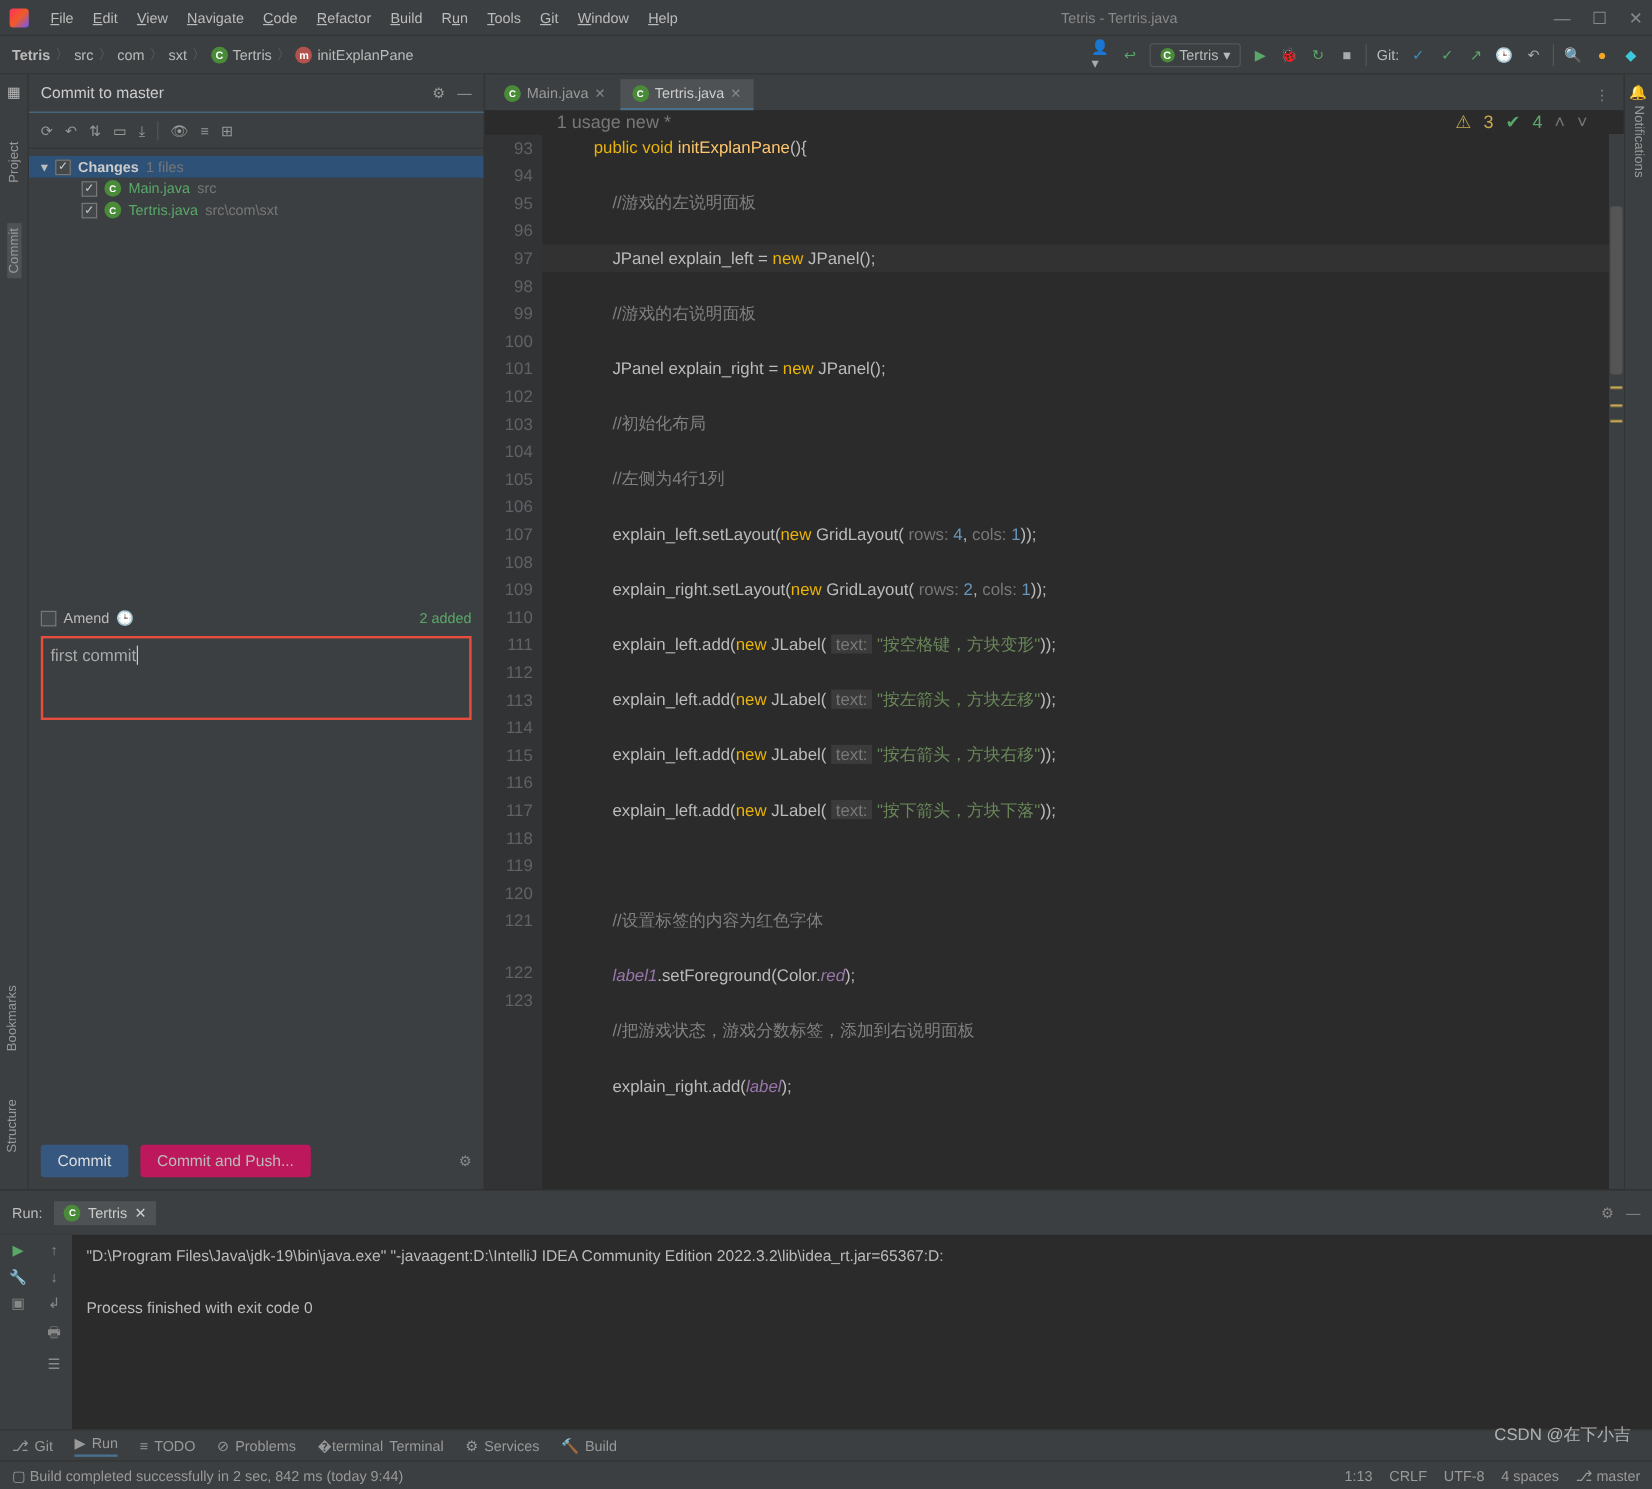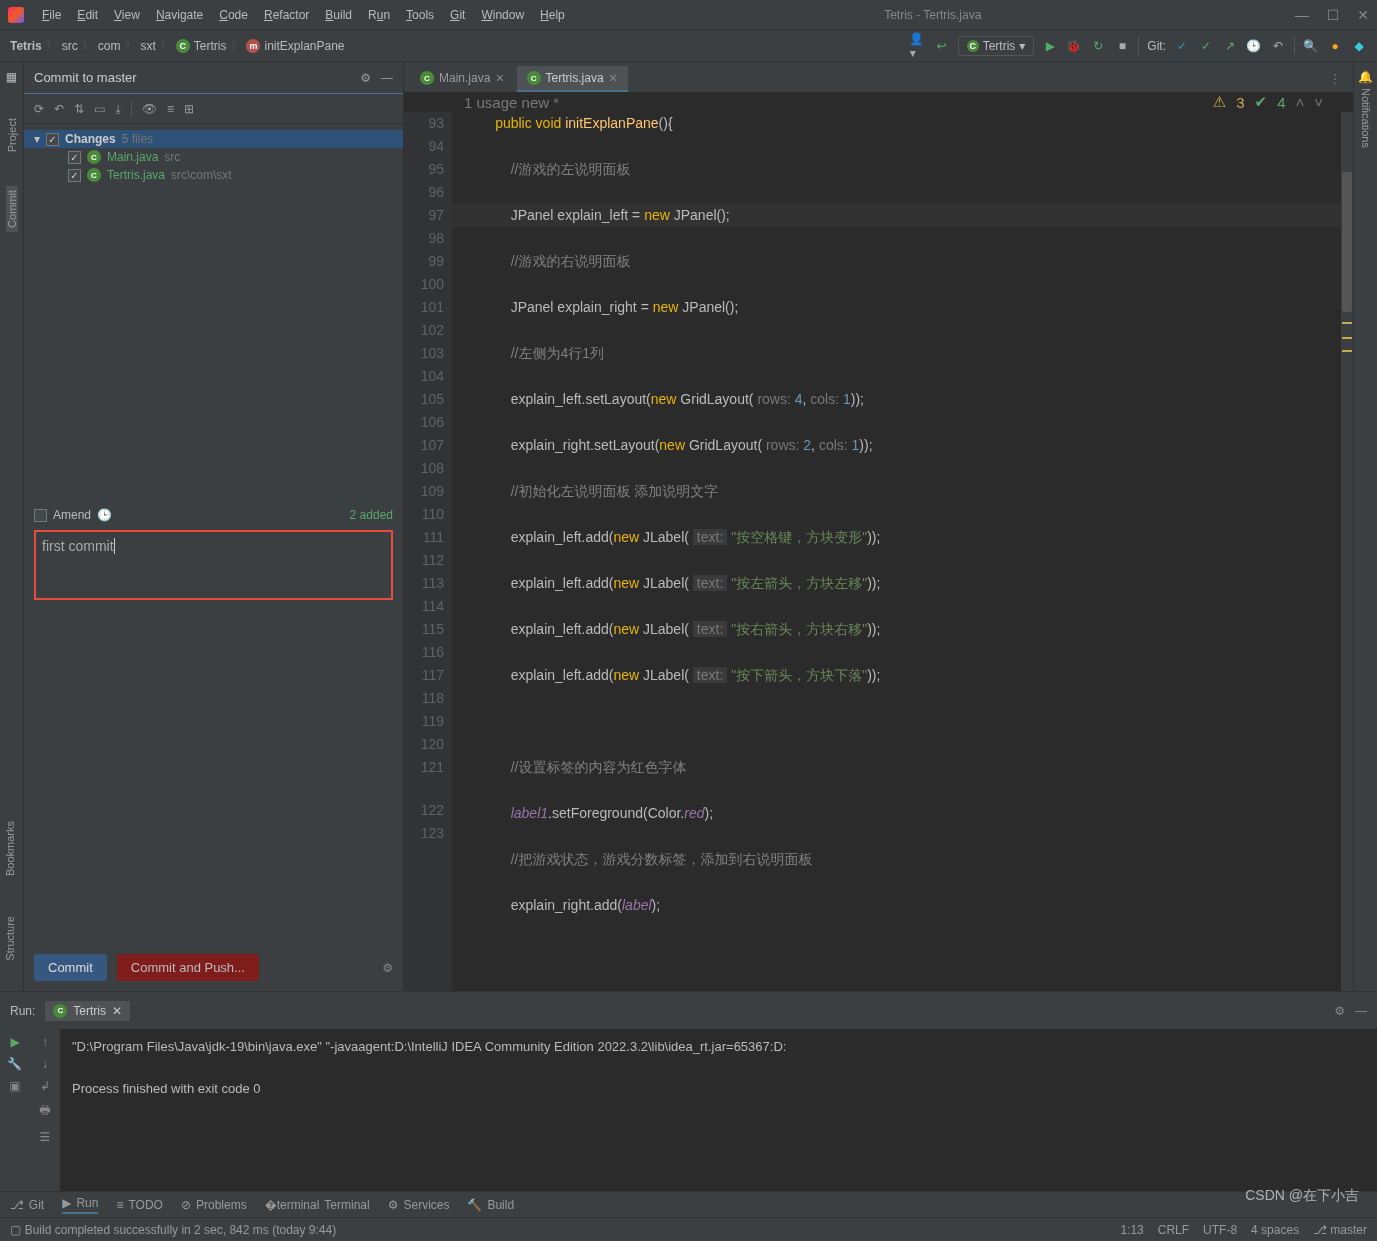--- a/index.html
+++ b/index.html
@@ -46,21 +46,21 @@
 .tree-label{color:#ccc;}
 .tree-path{color:#777;}
 .tree-count{color:#777;}
 .amend-row{display:flex;align-items:center;padding:4px 10px;gap:6px;}
 .added{margin-left:auto;color:#59a869;}
 .commit-msg{margin:4px 10px;border:2px solid #e74c3c;padding:6px;min-height:70px;font-family:Consolas,monospace;font-size:14px;color:#aaa;}
 .commit-hint{text-align:center;color:#e74c3c;font-size:16px;padding:16px;}
 .commit-actions{margin-top:auto;padding:10px;display:flex;gap:10px;align-items:center;}
 .btn{padding:6px 14px;border-radius:3px;font-size:13px;cursor:pointer;border:none;}
 .btn.primary{background:#365880;color:#ddd;}
-.btn.secondary{background:#7f1d1d;color:#bbb;}
+.btn.secondary{background:#be185d;color:#bbb;}
 .editor-area{flex:1;display:flex;flex-direction:column;background:#2b2b2b;}
 .tabs{height:30px;display:flex;align-items:flex-end;background:#3c3f41;padding:0 6px;gap:2px;}
 .tab{padding:5px 10px;display:flex;align-items:center;gap:5px;background:#3c3f41;color:#999;cursor:pointer;border-bottom:2px solid transparent;}
 .tab.active{background:#4e5254;color:#ccc;border-bottom:2px solid #4a708b;}
 .tab-close{color:#888;font-size:11px;}
 .tabs-right{margin-left:auto;color:#888;padding:6px;}
 .usage-bar{height:20px;padding-left:60px;background:#2b2b2b;color:#787878;font-size:15px;display:flex;align-items:center;position:relative;}
 .inspect{position:absolute;right:30px;display:flex;gap:10px;align-items:center;}
 .warn{color:#c9a94f;}
 .ok{color:#59a869;}
@@ -188,21 +188,21 @@
       <span class="cp-tb-sep"></span>
       <span>👁</span>
       <span>≡</span>
       <span>⊞</span>
     </div>
     <div class="changes-tree">
       <div class="tree-row sel">
         <span>▾</span>
         <span class="chk on"></span>
         <b class="tree-label">Changes</b>
-        <span class="tree-count">5 files</span>
+        <span class="tree-count">1 files</span>
       </div>
       <div class="tree-row" style="padding-left:44px;">
         <span class="chk on"></span>
         <span class="file-icon">C</span>
         <span class="tree-label" style="color:#59a869;">Main.java</span>
         <span class="tree-path">src</span>
       </div>
       <div class="tree-row" style="padding-left:44px;">
         <span class="chk on"></span>
         <span class="file-icon">C</span>
@@ -282,24 +282,24 @@
           <div>121</div>
           <div style="height:20px;"></div>
           <div>122</div>
           <div>123</div>
         </div>
       <div class="code-body" id="codebody"><span class="line">        <span class="kw">public void</span> <span class="fn">initExplanPane</span>(){</span>
 <span class="line">            <span class="cmt">//游戏的左说明面板</span></span>
 <span class="line hl">            JPanel explain_left = <span class="kw">new</span> JPanel();</span>
 <span class="line">            <span class="cmt">//游戏的右说明面板</span></span>
 <span class="line">            JPanel explain_right = <span class="kw">new</span> JPanel();</span>
+<span class="line">            <span class="cmt">//初始化布局</span></span>
 <span class="line">            <span class="cmt">//左侧为4行1列</span></span>
 <span class="line">            explain_left.setLayout(<span class="kw">new</span> GridLayout( <span class="param">rows:</span> <span class="num">4</span>, <span class="param">cols:</span> <span class="num">1</span>));</span>
 <span class="line">            explain_right.setLayout(<span class="kw">new</span> GridLayout( <span class="param">rows:</span> <span class="num">2</span>, <span class="param">cols:</span> <span class="num">1</span>));</span>
-<span class="line">            <span class="cmt">//初始化左说明面板 添加说明文字</span></span>
 <span class="line">            explain_left.add(<span class="kw">new</span> JLabel( <span class="ann">text:</span> <span class="str">"按空格键，方块变形"</span>));</span>
 <span class="line">            explain_left.add(<span class="kw">new</span> JLabel( <span class="ann">text:</span> <span class="str">"按左箭头，方块左移"</span>));</span>
 <span class="line">            explain_left.add(<span class="kw">new</span> JLabel( <span class="ann">text:</span> <span class="str">"按右箭头，方块右移"</span>));</span>
 <span class="line">            explain_left.add(<span class="kw">new</span> JLabel( <span class="ann">text:</span> <span class="str">"按下箭头，方块下落"</span>));</span>
 <span class="line">        </span>
 <span class="line">            <span class="cmt">//设置标签的内容为红色字体</span></span>
 <span class="line">            <span class="field">label1</span>.setForeground(Color.<span class="field">red</span>);</span>
 <span class="line">            <span class="cmt">//把游戏状态，游戏分数标签，添加到右说明面板</span></span>
 <span class="line">            explain_right.add(<span class="field">label</span>);</span>
 

